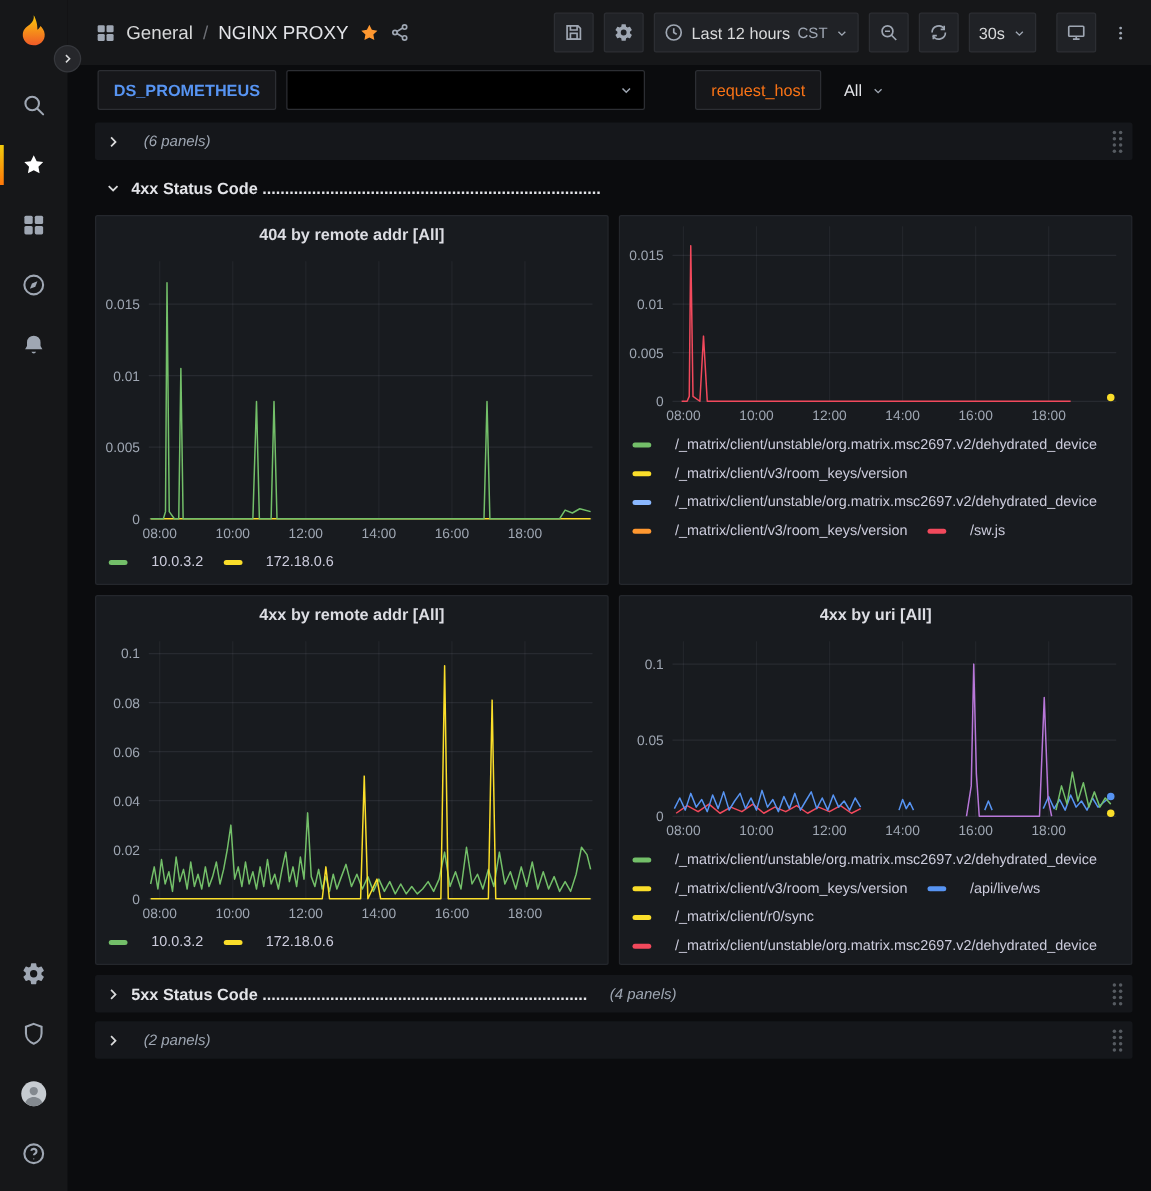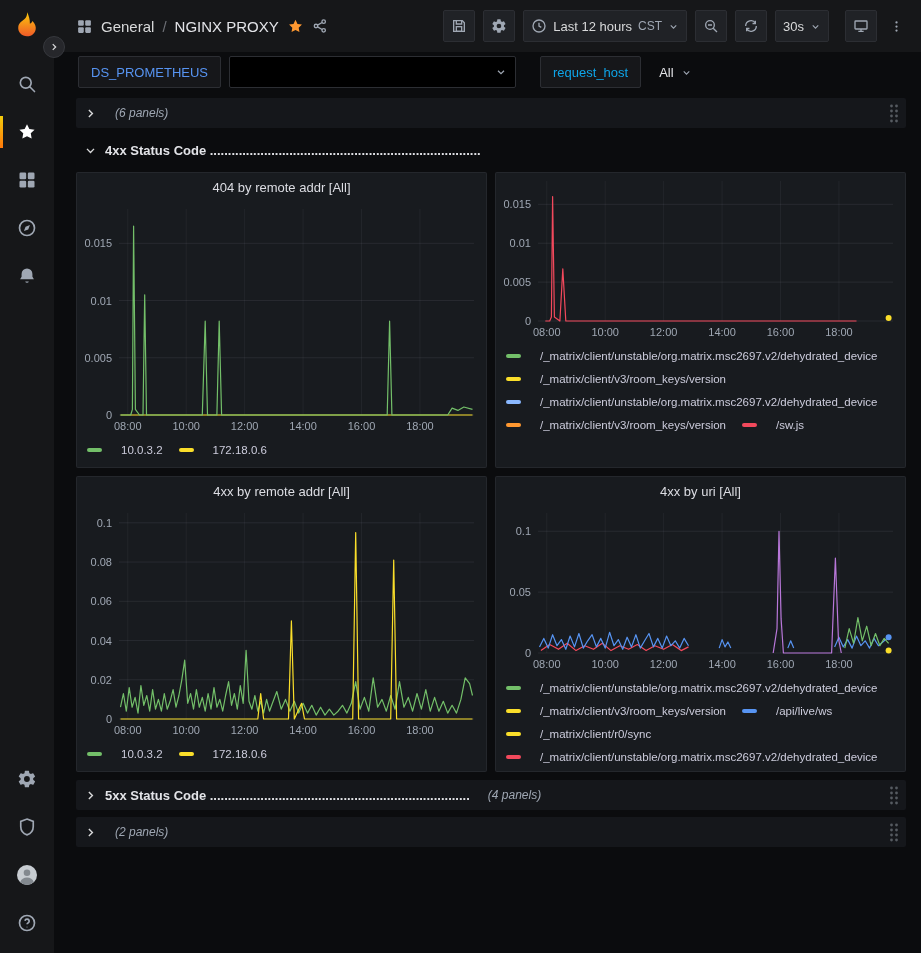--- a/index.html
+++ b/index.html
@@ -47,46 +47,46 @@
   .time-label{color:#d8d9da;white-space:nowrap}
   .tz-label{color:#9fa7b3;font-size:12px}
   .interval-label{color:#d8d9da}
   .tb-btn.kebab{border:none;background:transparent;min-width:22px;padding:0 2px}
   .chev{display:flex;align-items:center}
 
   
   .submenu{height:40px;display:flex;align-items:center;padding:0 14px 0 24px;gap:8px;flex-shrink:0}
   .var-chip{height:32px;display:flex;align-items:center;padding:0 12px;border:1px solid #2c2e33;
     background:#16171a;border-radius:2px;cursor:pointer;white-space:nowrap}
-  .var-chip.ds{color:#5794f2;font-weight:400}
+  .var-chip.ds{color:#5794f2;font-weight:700}
   .var-select{height:32px;width:287px;background:#000;border:1px solid #2c2e33;border-radius:2px;
     display:flex;align-items:center;justify-content:flex-end;padding:0 8px;cursor:pointer;color:#9fa7b3}
   .var-select .chev svg{width:12px;height:12px}
-  .host-label{margin-left:16px;color:#0ea5e9}
+  .host-label{margin-left:32px;color:#f97316}
   .var-value{height:32px;display:flex;align-items:center;gap:7px;padding:0 10px;border-radius:2px;
     cursor:pointer;color:#e3e4e8}
   .var-value .chev{color:#9fa7b3}
   .var-value .chev svg{width:11px;height:11px}
 
   
   .content{flex:1;overflow:hidden;padding:6px 15px 0 22px}
   .dash-row{display:flex;align-items:center;height:30px;margin-bottom:7px;padding:0 6px 0 8px;
     gap:8px;border-radius:2px;cursor:pointer}
   .dash-row.collapsed{background:#15171b}
   .row-chevron{display:flex;color:#d8d9da}
   .row-chevron svg{width:13px;height:13px}
   .row-title{font-size:13px;font-weight:700;color:#e3e4e8;white-space:nowrap;overflow:hidden}
   .row-count{font-size:12px;font-style:italic;color:#9fa7b3;margin-left:10px;white-space:nowrap}
   .row-handle{margin-left:auto;color:#565b61;display:flex;cursor:grab}
 
   .panel-grid{display:grid;grid-template-columns:1fr 1fr;gap:8px;margin:1px 0 8px}
   .panel{background:#181b1f;border:1px solid rgba(204,204,220,0.07);border-radius:2px;height:296px;
     display:flex;flex-direction:column;overflow:hidden}
   .panel-title{height:28px;flex-shrink:0;display:flex;align-items:center;justify-content:center;
-    font-size:13px;font-weight:400;color:#dcdde3;cursor:pointer;white-space:nowrap}
+    font-size:13px;font-weight:700;color:#dcdde3;cursor:pointer;white-space:nowrap}
   .panel-chart{flex-shrink:0;position:relative}
   .panel-legend{flex:1;overflow:hidden;display:flex;flex-wrap:wrap;align-content:flex-start;
     column-gap:16px;row-gap:0;padding:3px 8px 0 10px}
   .legend-item{display:flex;align-items:center;gap:19px;height:23px;cursor:pointer;white-space:nowrap}
   .legend-mark{width:15px;height:4px;border-radius:2px;flex-shrink:0}
   .legend-label{font-size:11.5px;color:#ccccdc}
 </style>
 </head>
 <body>
 

